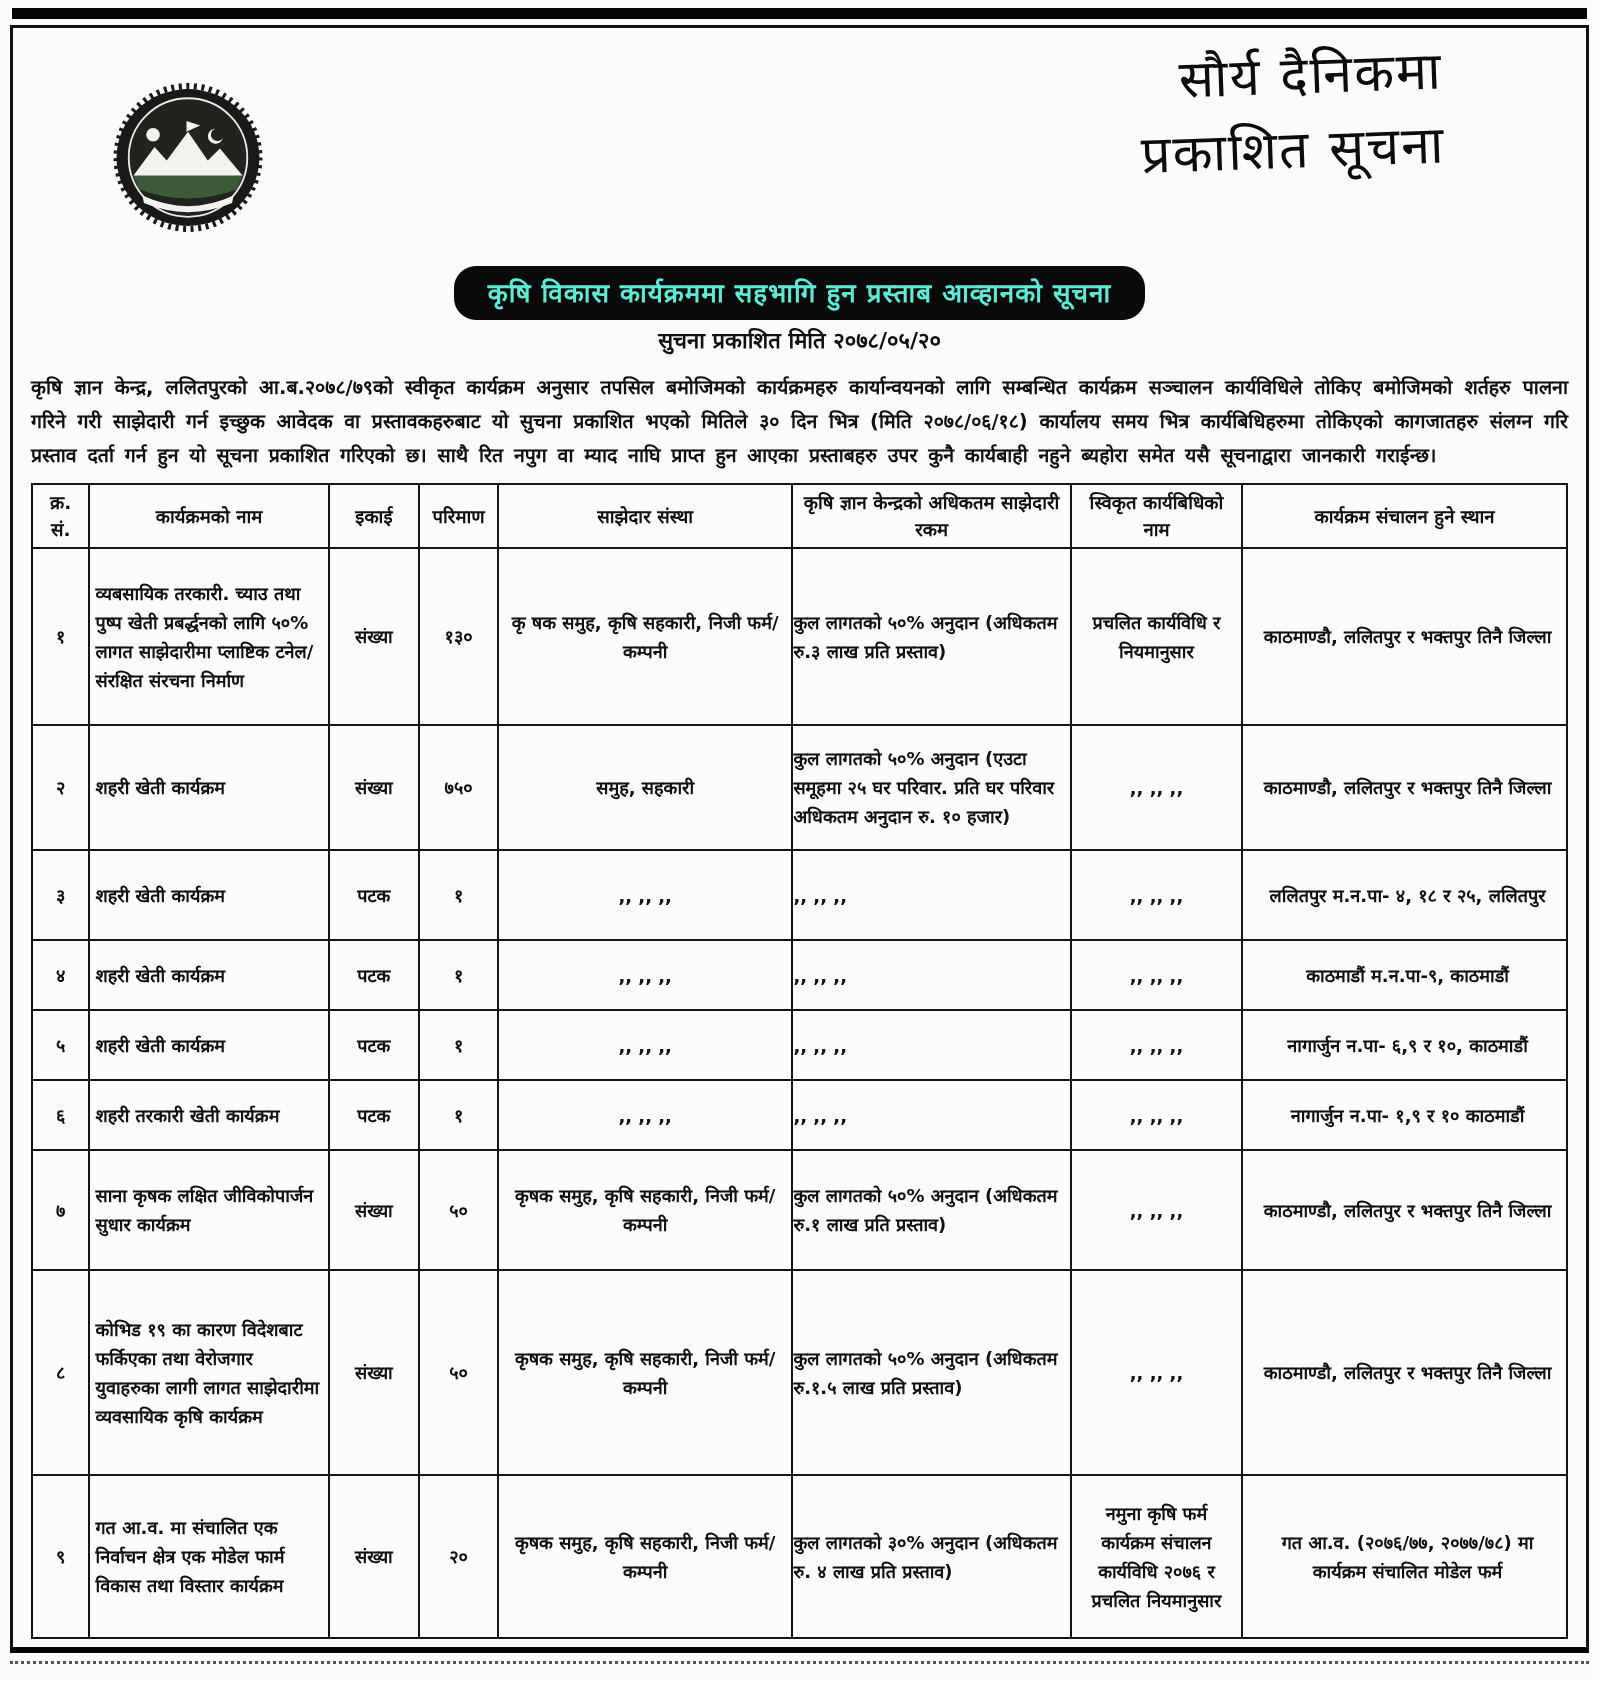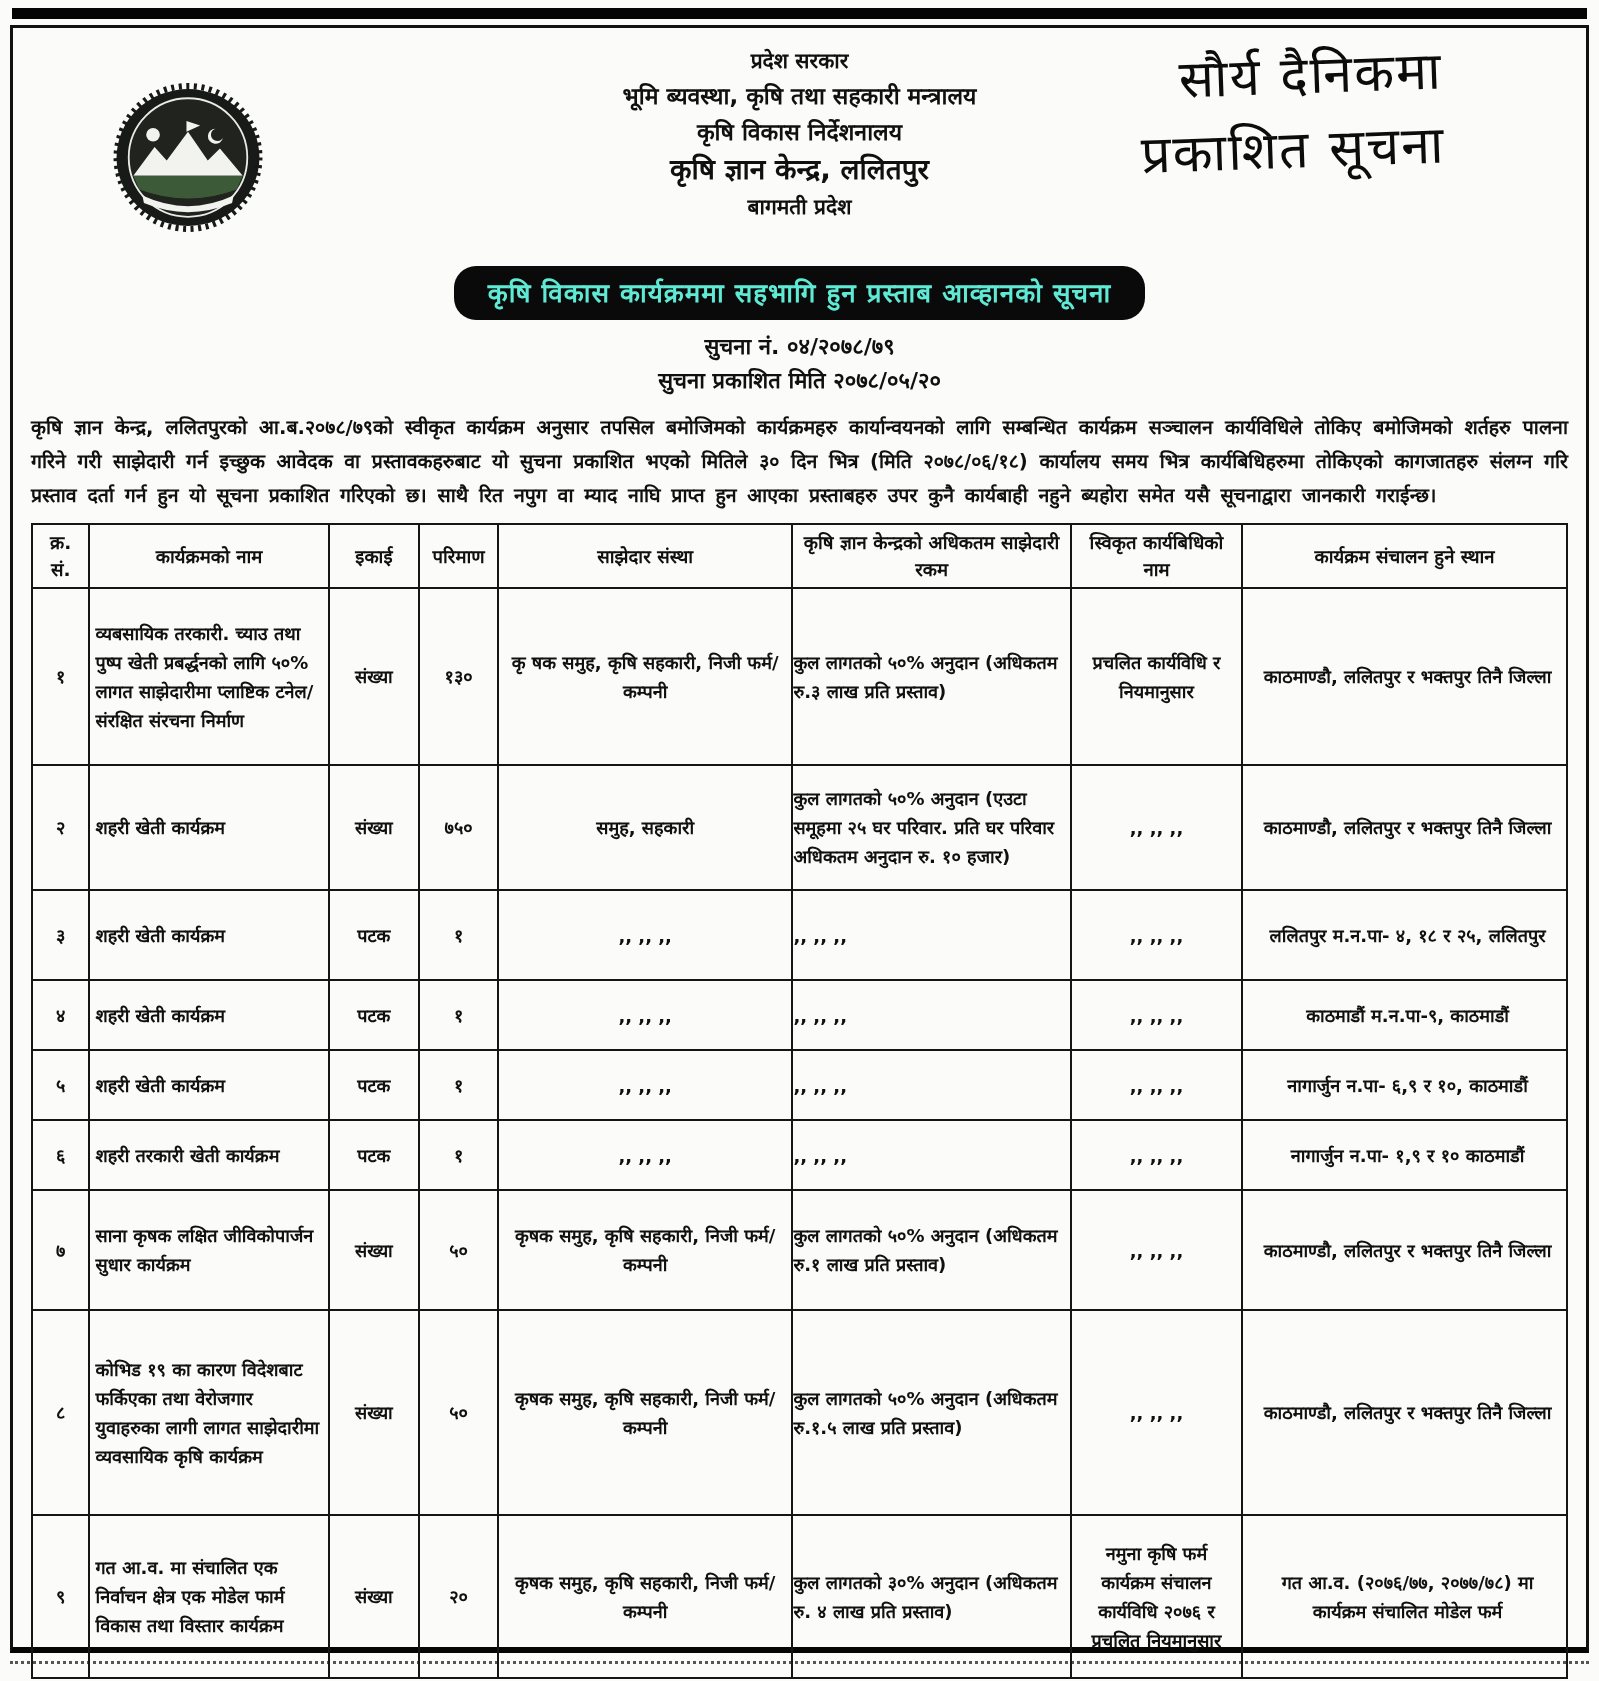--- a/index.html
+++ b/index.html
@@ -102,39 +102,31 @@
           <circle cx="50" cy="51" r="39" fill="#20231e" stroke="#e9ebe6" stroke-width="1.2"></circle>
           <path d="M14 63 L28 44 L36 53 L50 34 L63 53 L71 45 L86 63 Z" fill="#f2f3ef"></path>
           <path d="M14 63 L86 63 L82 72 Q50 84 18 72 Z" fill="#3c5a38"></path>
           <path d="M20 76 Q50 90 80 76 L79 81 Q50 93 21 81 Z" fill="#f2f3ef"></path>
           <path d="M49 20 L49 34 L58 30 L49 27 Z" fill="#f2f3ef"></path>
           <circle cx="27" cy="36" r="4.5" fill="#f2f3ef"></circle>
           <path d="M68 32 a5 5 0 1 0 5 6 a4.2 4.2 0 1 1 -5 -6 Z" fill="#f2f3ef"></path>
         </svg>
       </div>
 
-      <div class="head-lines">
-        <div class="hl hl1">प्रदेश सरकार</div>
-        <div class="hl hl2">भूमि ब्यवस्था, कृषि तथा सहकारी मन्त्रालय</div>
-        <div class="hl hl3">कृषि विकास निर्देशनालय</div>
-        <div class="hl hl4">कृषि ज्ञान केन्द्र, ललितपुर</div>
-        <div class="hl hl5">बागमती प्रदेश</div>
-      </div>
 
       <div class="handwriting">
         <div class="hw1">सौर्य दैनिकमा</div>
         <div class="hw2">प्रकाशित सूचना</div>
       </div>
     </div>
 
     <div class="title-pill-wrap">
       <span class="title-pill">कृषि विकास कार्यक्रममा सहभागि हुन प्रस्ताब आव्हानको सूचना</span>
     </div>
 
-    <div class="notice-line">सुचना नं. ०४/२०७८/७९</div>
     <div class="notice-line second">सुचना प्रकाशित मिति २०७८/०५/२०</div>
 
     <p class="intro">कृषि ज्ञान केन्द्र, ललितपुरको आ.ब.२०७८/७९को स्वीकृत कार्यक्रम अनुसार तपसिल बमोजिमको कार्यक्रमहरु कार्यान्वयनको लागि सम्बन्धित कार्यक्रम सञ्चालन कार्यविधिले तोकिए बमोजिमको शर्तहरु पालना गरिने गरी साझेदारी गर्न इच्छुक आवेदक वा प्रस्तावकहरुबाट यो सुचना प्रकाशित भएको मितिले ३० दिन भित्र (मिति २०७८/०६/१८) कार्यालय समय भित्र कार्यबिधिहरुमा तोकिएको कागजातहरु संलग्न गरि प्रस्ताव दर्ता गर्न हुन यो सूचना प्रकाशित गरिएको छ। साथै रित नपुग वा म्याद नाघि प्राप्त हुन आएका प्रस्ताबहरु उपर कुनै कार्यबाही नहुने ब्यहोरा समेत यसै सूचनाद्वारा जानकारी गराईन्छ।</p>
 
     <table class="programs" id="programs-table">
       <colgroup>
         <col class="c1">
           <col class="c2">
           <col class="c3">
           <col class="c4">

